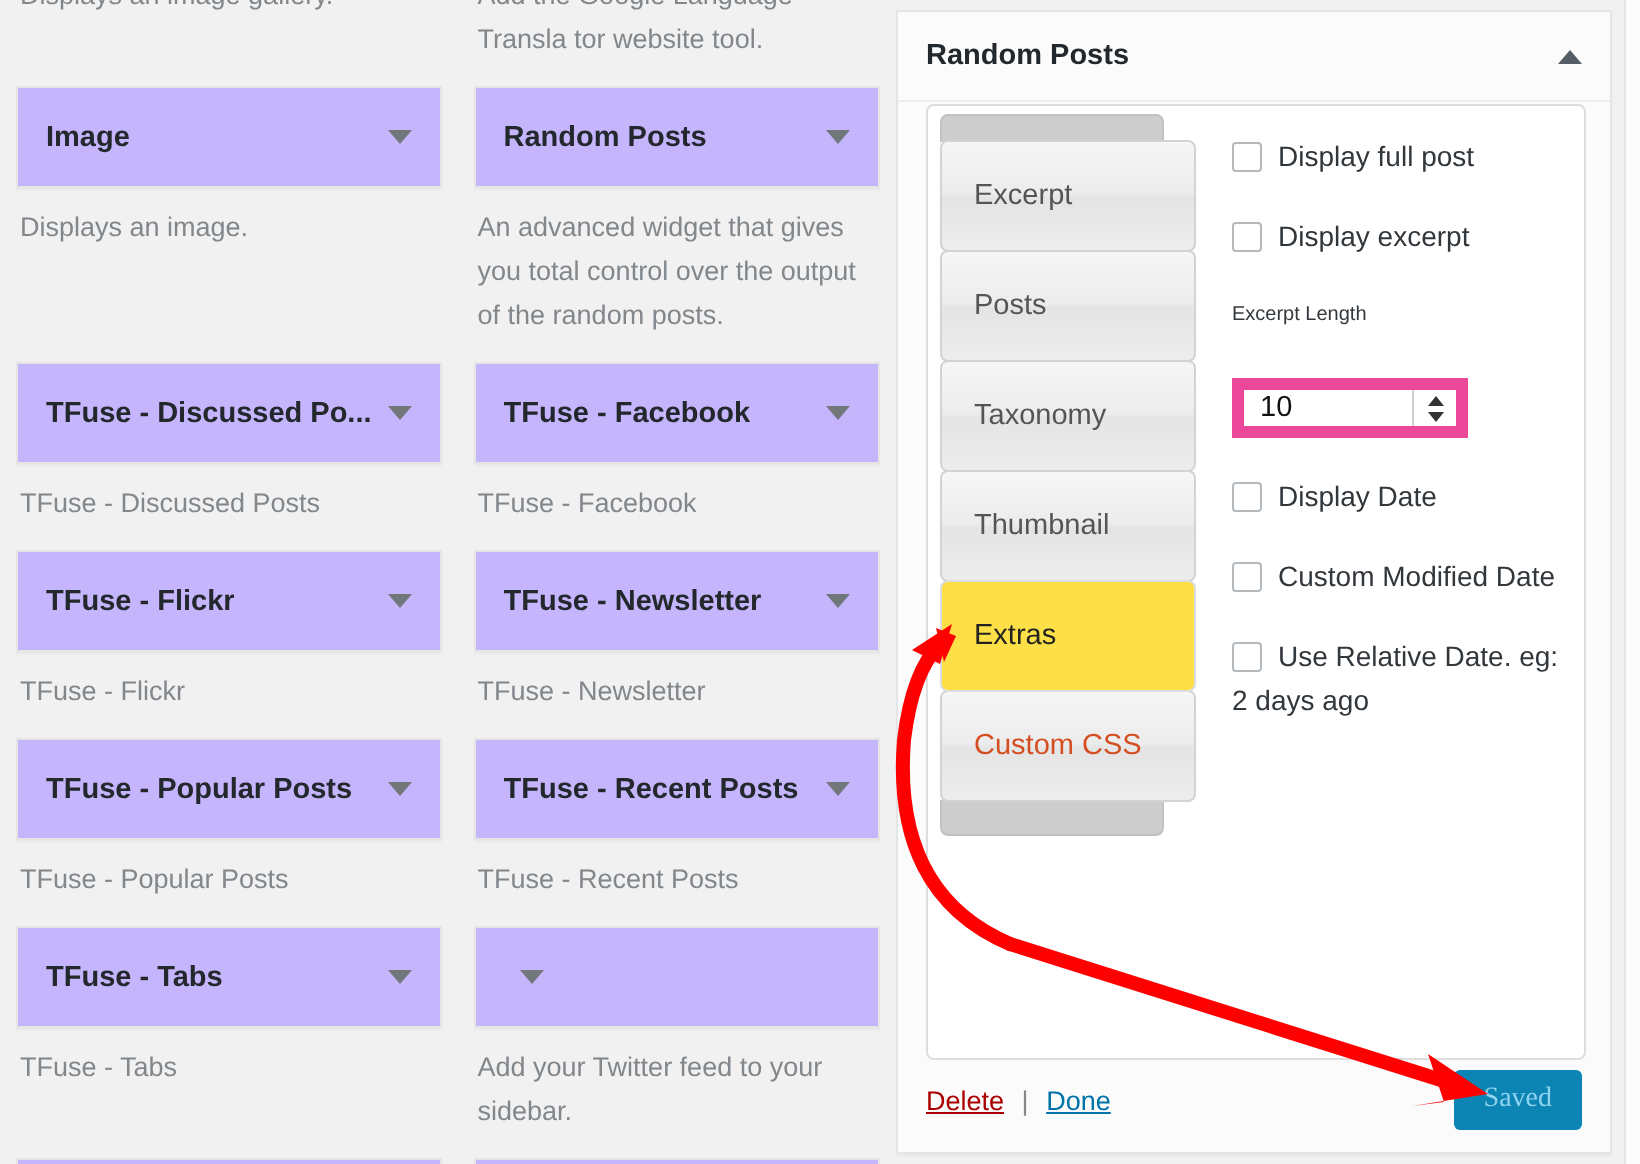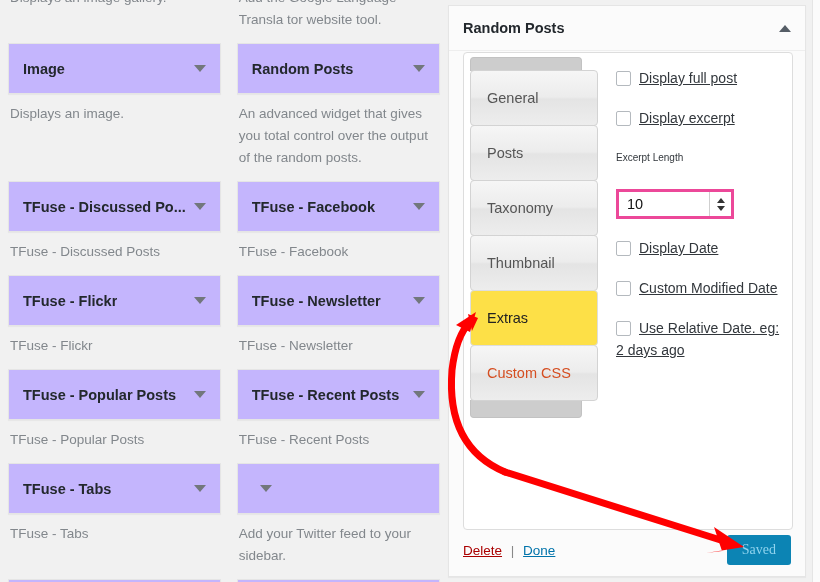--- a/index.html
+++ b/index.html
@@ -154,37 +154,36 @@
     left: 152px; top: 14px;
     width: 166px;
   }
   .field-row {
     display: block;
     font-size: 14px;
     line-height: 22px;
     color: #32373c;
     margin-bottom: 18px;
     cursor: pointer;
-    text-decoration: underline;
   }
   .cbx {
     display: inline-block;
     width: 15px; height: 15px;
     border: 1px solid #b4b9be;
     background: #fff;
     border-radius: 2px;
     vertical-align: -3px;
     margin-right: 8px;
     cursor: pointer;
   }
   .flabel { font-size: 10px; line-height: 22px; color: #32373c; display: block; margin-bottom: 20px; }
   .num-wrap {
     display: flex;
     width: 118px; height: 30px;
-    border: 3px solid #ec4899;
+    border: 6px solid #ec4899;
     background: #fff;
     align-items: stretch;
     margin-bottom: 18px;
   }
   .num-val {
     flex: 1;
     display: flex; align-items: center;
     padding-left: 8px;
     font-size: 14.5px;
     color: #111;
@@ -361,21 +360,21 @@
     <div class="panel-head">
       <span class="panel-title">Random Posts</span>
       <span class="caret-up"></span>
     </div>
 
     <div class="panel-body">
 
       <div class="tabs-rail">
         <div class="rail-cap"></div>
         <div class="tab">
-          <span>General</span>
+          <span>Excerpt</span>
         </div>
         <div class="tab">
           <span>Posts</span>
         </div>
         <div class="tab">
           <span>Taxonomy</span>
         </div>
         <div class="tab">
           <span>Thumbnail</span>
         </div>

